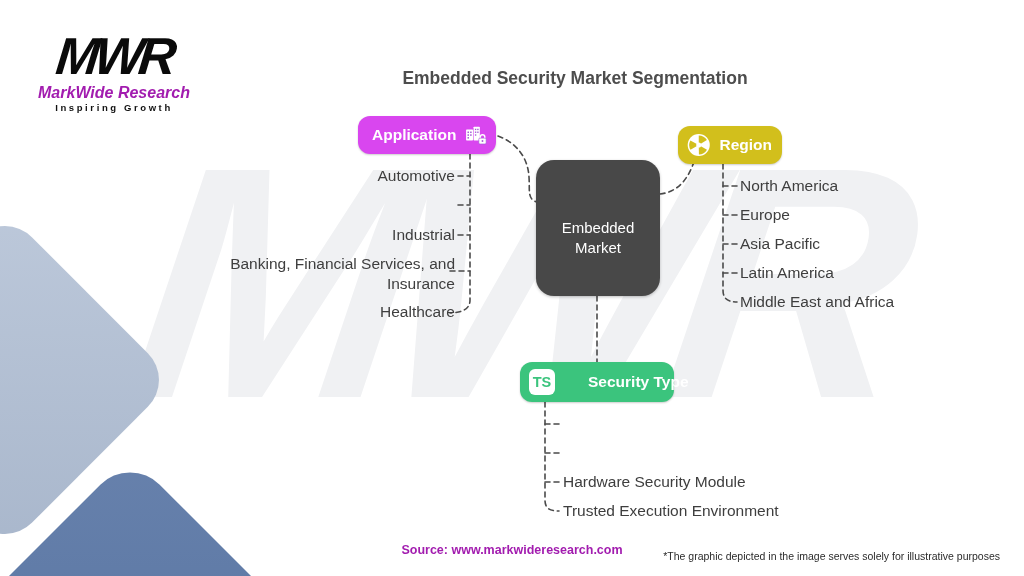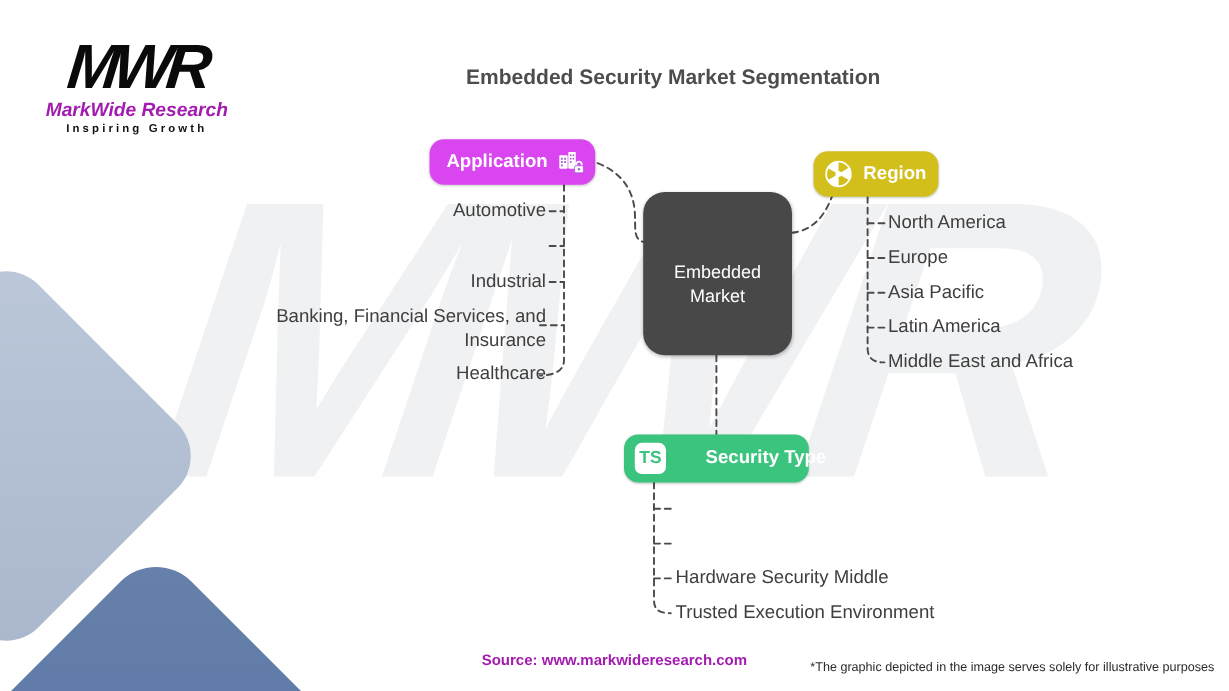--- a/index.html
+++ b/index.html
@@ -28,21 +28,21 @@
   
   .brand{position:absolute;left:34px;top:30px;width:160px;text-align:center;z-index:3;}
   .brand-logo-text{
     font-size:52px;line-height:52px;font-weight:800;font-style:italic;
     letter-spacing:-5px;color:#0a0a0a;transform:skewX(-6deg);
   }
   .brand-name{font-size:16px;font-weight:bold;color:#a21caf;margin-top:2px;font-style:italic;}
   .brand-tagline{font-size:9.5px;font-weight:bold;letter-spacing:2.6px;color:#111;margin-top:0;}
   
   .title{
-    position:absolute;left:557px;top:50px;transform:translateX(-50%);margin:4px;
+    position:absolute;left:557px;top:50px;transform:translateX(-50%);margin:18px;
     font-size:17.5px;font-weight:bold;color:#4d4d4d;white-space:nowrap;z-index:3;
   }
   
   .connectors{position:absolute;left:0;top:0;z-index:2;pointer-events:none;}
   .dashed{fill:none;stroke:#4a4a4a;stroke-width:1.6;stroke-dasharray:5 4;stroke-linecap:round;}
   
   .node{
     position:absolute;left:536px;top:160px;width:124px;height:136px;z-index:3;
     border-radius:18px;color:#fff;font-size:15px;font-weight:normal;line-height:20px;
     text-align:center;box-sizing:border-box;padding-top:58px;
@@ -68,21 +68,21 @@
     white-space:nowrap;
   }
   .leaf-right{right:569px;text-align:right;}
   .leaf-wrap{white-space:normal;width:260px;}
   
   .source{
     position:absolute;left:0;top:543px;width:1024px;text-align:center;z-index:3;
     font-size:12.5px;font-weight:bold;color:#a21caf;
   }
   .disclaimer{
-    position:absolute;right:12px;top:550px;z-index:3;
+    position:absolute;right:24px;top:550px;z-index:3;
     font-size:10.5px;color:#2b2b2b;
   }
 </style>
 </head>
 <body>
 
 <div class="stage">
 
   <div class="watermark">MWR</div>
   <div class="shape shape-light"></div>
@@ -168,19 +168,19 @@
   <div class="leaf leaf-right" style="top:225px">Industrial</div>
   <div class="leaf leaf-right leaf-wrap" style="top:254px">Banking, Financial Services, and Insurance</div>
   <div class="leaf leaf-right" style="top:302px">Healthcare</div>
 
   <div class="leaf" style="left:740px;top:176px">North America</div>
   <div class="leaf" style="left:740px;top:205px">Europe</div>
   <div class="leaf" style="left:740px;top:234px">Asia Pacific</div>
   <div class="leaf" style="left:740px;top:263px">Latin America</div>
   <div class="leaf" style="left:740px;top:292px">Middle East and Africa</div>
 
-  <div class="leaf" style="left:563px;top:472px">Hardware Security Middle</div>
+  <div class="leaf" style="left:563px;top:472px">Hardware Security Module</div>
   <div class="leaf" style="left:563px;top:501px">Trusted Execution Environment</div>
 
   <div class="source">Source: www.markwideresearch.com</div>
   <div class="disclaimer">*The graphic depicted in the image serves solely for illustrative purposes</div>
 
 </div>
 
 </body></html>

